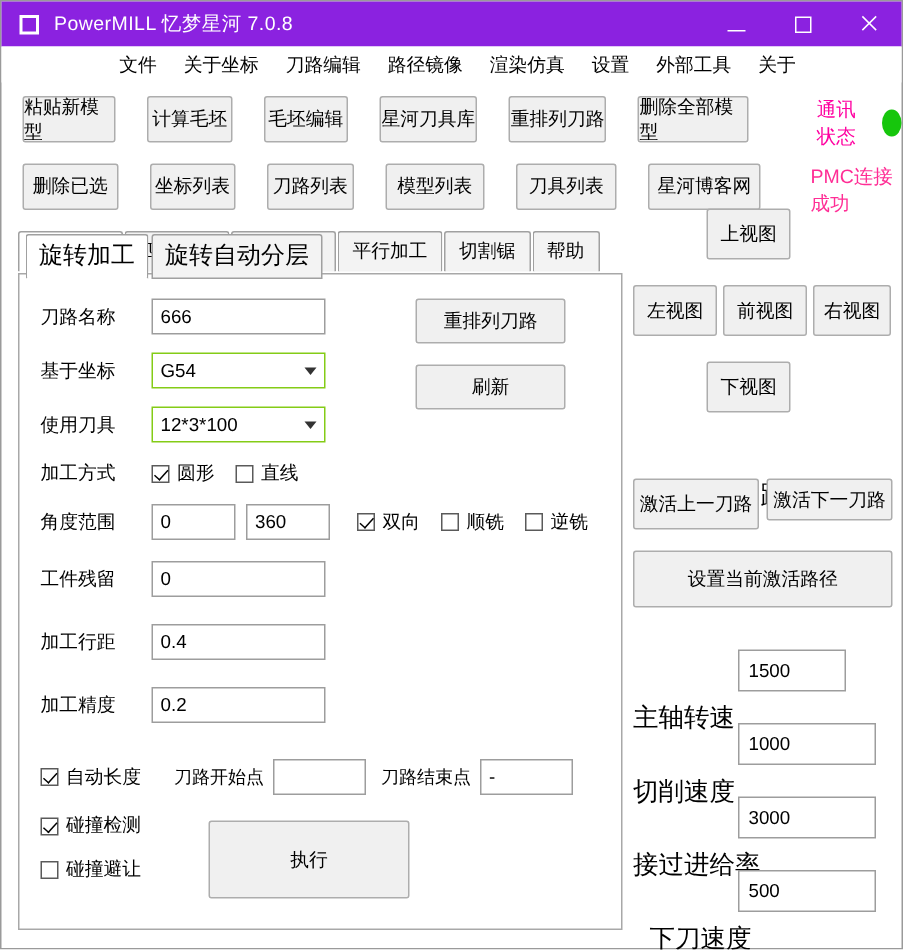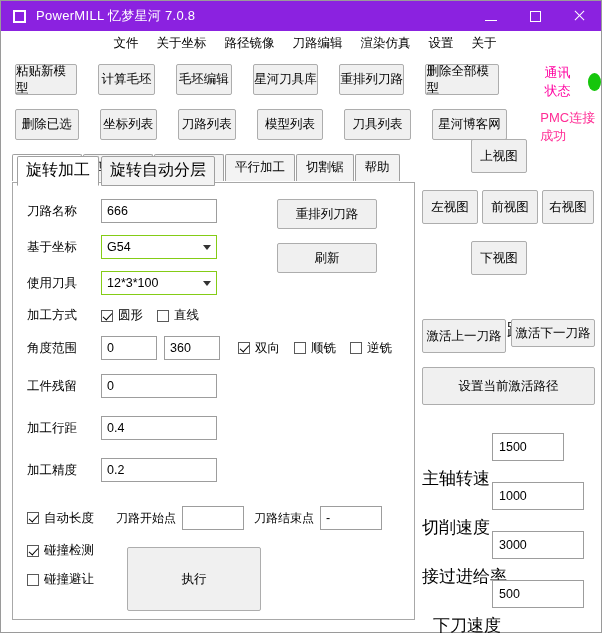--- a/index.html
+++ b/index.html
@@ -136,24 +136,25 @@
         </div>
       <div class="win-btn">
           <span class="glyph-close"></span>
         </div>
     </div>
   </div>
 
   <div class="menubar">
     <div class="mi">文件</div>
     <div class="mi">关于坐标</div>
+    <div class="mi">刀路编辑</div>
     <div class="mi">路径镜像</div>
-    <div class="mi">刀路编辑</div>
     <div class="mi">渲染仿真</div>
     <div class="mi">设置</div>
+    <div class="mi">外部工具</div>
     <div class="mi">关于</div>
   </div>
 
   <div class="toolrow r1">
     <div class="btn tbtn" style="width:84px">粘贴新模型</div>
     <div class="btn tbtn" style="width:76px">计算毛坯</div>
     <div class="btn tbtn" style="width:76px">毛坯编辑</div>
     <div class="btn tbtn" style="width:88px">星河刀具库</div>
     <div class="btn tbtn" style="width:88px">重排列刀路</div>
     <div class="btn tbtn" style="width:100px">删除全部模型</div>
@@ -274,21 +275,21 @@
         </div>
       </div>
 
       <div class="row" style="margin-top:8px">
         <div class="cb">
           <span class="box"></span>
           <span>碰撞避让</span>
         </div>
       </div>
 
-      <div class="btn" style="position:absolute;left:114px;top:364px;width:134px;height:64px">执行</div>
+      <div class="btn" style="position:absolute;left:126px;top:364px;width:134px;height:52px">执行</div>
 
       <div class="btn" style="position:absolute;left:264px;top:16px;width:100px;height:30px">重排列刀路</div>
       <div class="btn" style="position:absolute;left:264px;top:60px;width:100px;height:30px">刷新</div>
     </div>
   </div>
 
   <div>
     <div class="right-btn" style="left:470px;top:138px;width:56px;height:34px">上视图</div>
     <div class="right-btn" style="left:421px;top:189px;width:56px;height:34px">左视图</div>
     <div class="right-btn" style="left:481px;top:189px;width:56px;height:34px">前视图</div>

